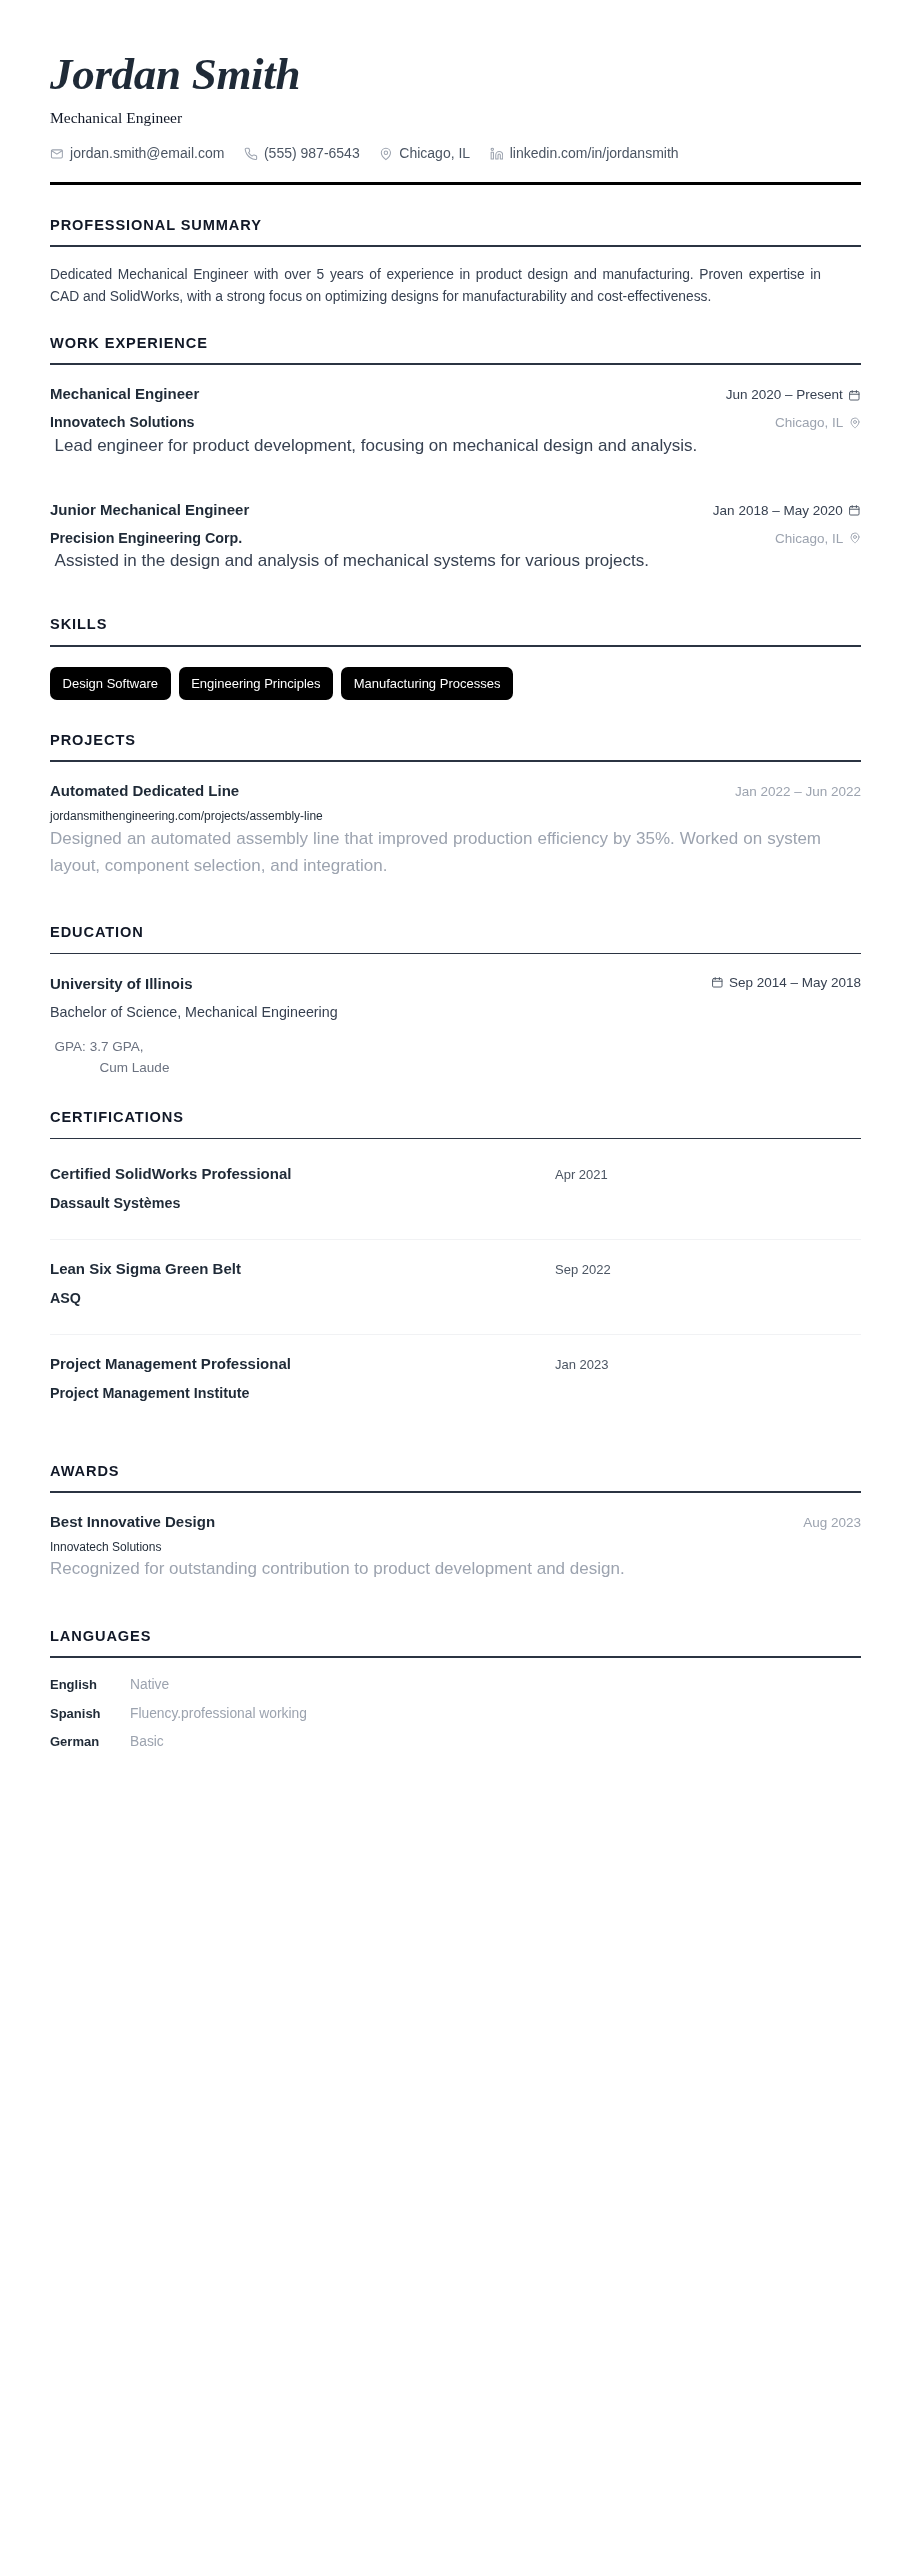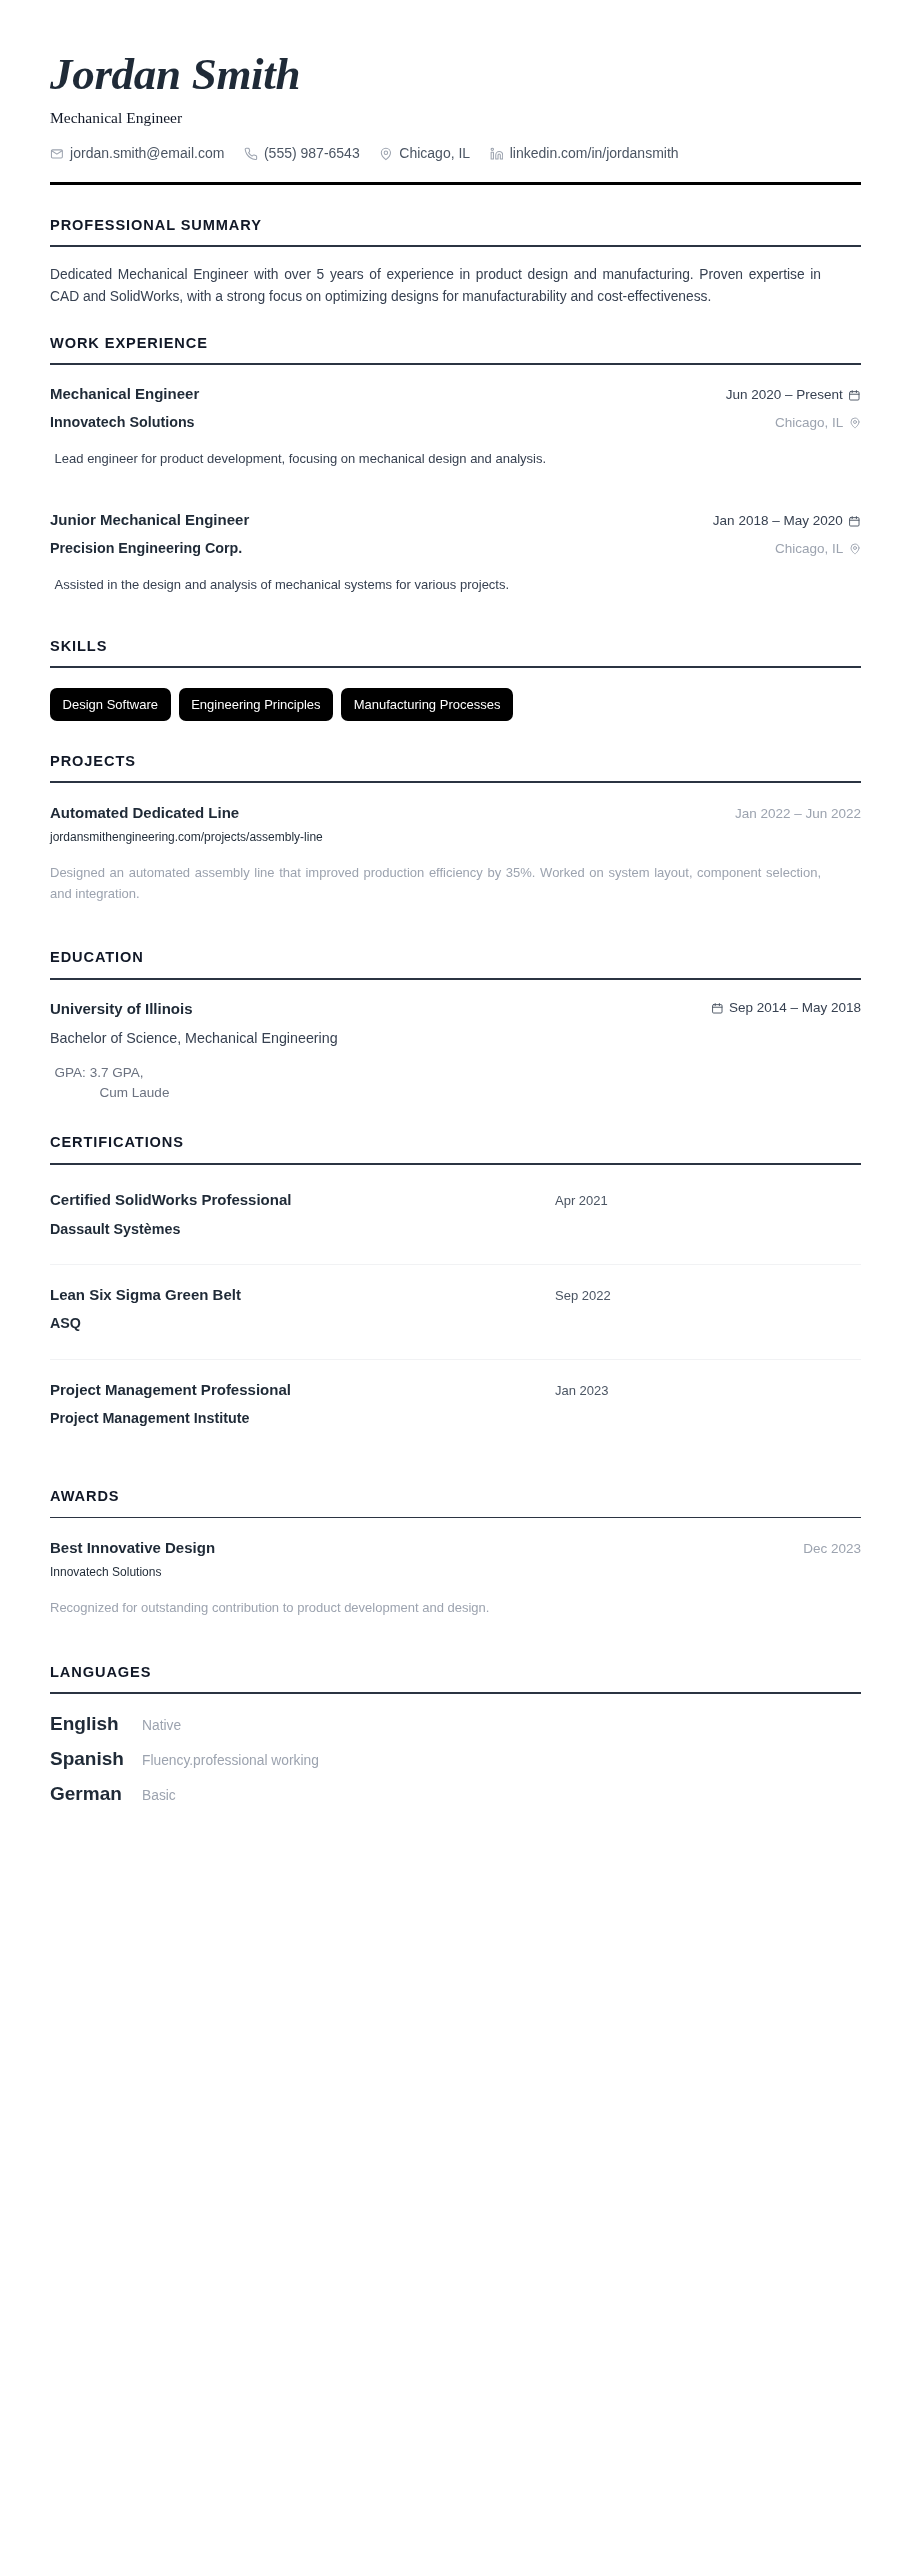--- a/index.html
+++ b/index.html
@@ -129,23 +129,22 @@
     font-size: 13.5px;
     color: #374151;
     white-space: nowrap;
   }
 
   .entry-meta.muted { color: #9ca3af; }
   .entry-meta .ico { color: #4b5563; display: block; }
   .entry-meta.muted .ico { color: #9ca3af; }
 
   .entry-desc {
-    margin-top: 17px;
     margin-left: 4.6px;
-    font-size: 13px;
+    font-size: 17px;
     line-height: 1.6;
     color: #374151;
     max-width: 771px;
   }
 
   .entry-desc.muted { color: #9ca3af; margin-left: 0; text-align: justify; hyphens: auto; }
 
   .entry-link {
     margin-top: 6.9px;
     font-size: 12px;
@@ -224,24 +223,24 @@
   .lang-list { margin-top: 18.4px; }
 
   .lang-row {
     display: flex;
     align-items: baseline;
     margin-bottom: 10.3px;
   }
   .lang-row:last-child { margin-bottom: 0; }
 
   .lang-name {
-    font-size: 19px;
-    font-weight: 700;
-    color: #1f2a37;
-    width: 92px;
+    font-size: 13px;
+    font-weight: 700;
+    color: #1f2a37;
+    width: 80px;
     line-height: 1.3;
   }
   .lang-level {
     font-size: 13.8px;
     color: #9ca3af;
     line-height: 1.3;
   }
 
   .tail-space { height: 516px; }
 </style>
@@ -458,21 +457,21 @@
   </div>
 
   <div class="section" style="margin-top:34px;">
     <div class="section-title">AWARDS</div>
     <div class="section-rule"></div>
 
     <div class="entry">
       <div class="entry-line">
         <div class="entry-title">Best Innovative Design</div>
         <div class="entry-meta muted">
-          <span>Dec 2023</span>
+          <span>Aug 2023</span>
         </div>
       </div>
       <div class="entry-link">Innovatech Solutions</div>
       <div class="entry-desc muted">Recognized for outstanding contribution to product development and design.</div>
     </div>
   </div>
 
   <div class="section" style="margin-top:45px;">
     <div class="section-title">LANGUAGES</div>
     <div class="section-rule"></div>

